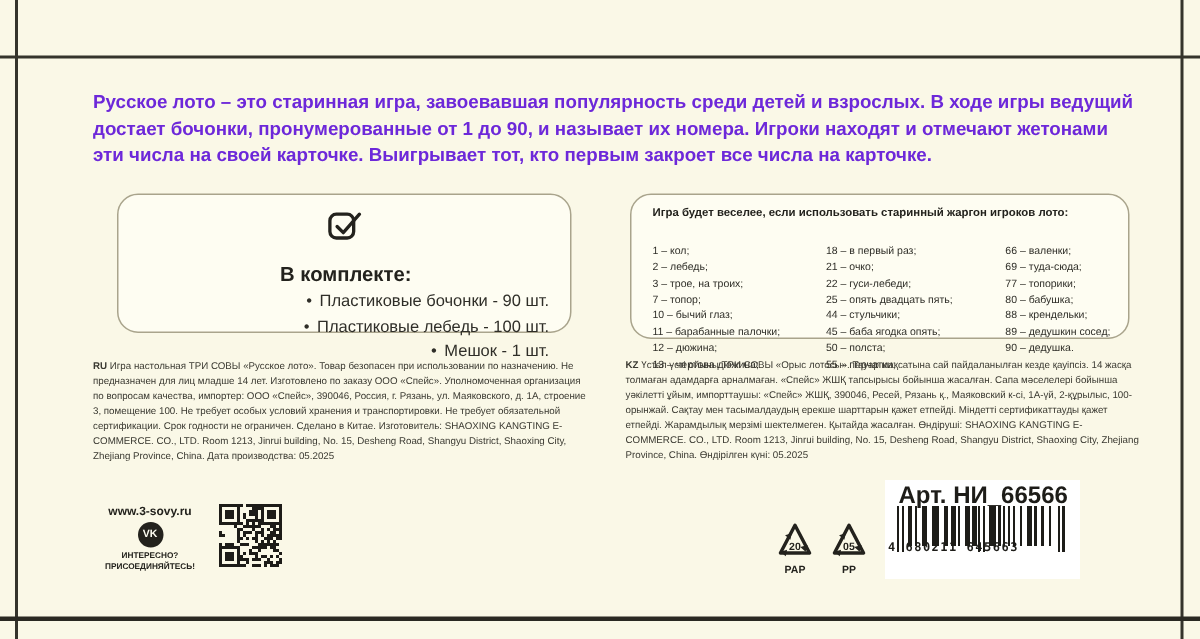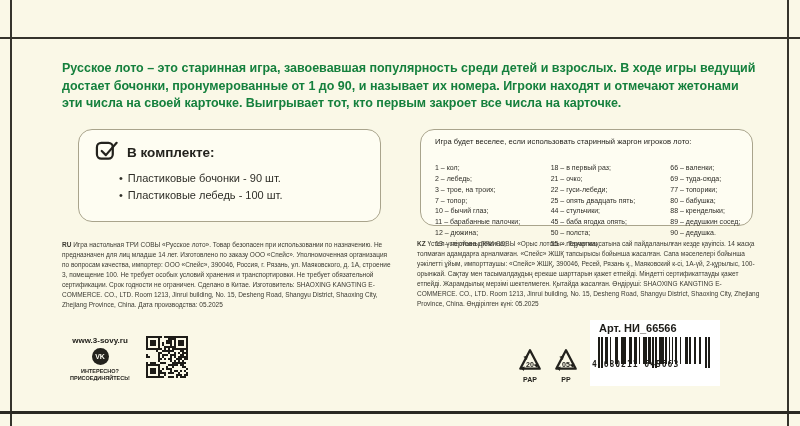--- a/index.html
+++ b/index.html
@@ -16,39 +16,39 @@
   .vline{position:absolute;top:0;bottom:0;width:2px;background:#35342c;}
   .vline.left{left:10px;}
   .vline.right{left:787px;}
   .hline{position:absolute;left:0;right:0;height:2px;background:#35342c;}
   .hline.top{top:37px;}
   .hline.bottom{top:411px;height:3px;background:#2a2922;}
 
   
   .intro{
     position:absolute;left:62px;top:60px;width:700px;
-    font-size:12.5px;font-weight:700;line-height:1.4;color:#15803d;
+    font-size:12.5px;font-weight:700;line-height:1.4;color:#6d28d9;
   }
 
   
   .panel{
     position:absolute;background:#fefdf2;
     border:1px solid #a9a48c;border-radius:14px;
     box-sizing:border-box;
   }
   .panel.contents{left:78px;top:129px;width:303px;height:93px;padding:8px 14px 6px 16px;}
   .panel.jargon{left:420px;top:129px;width:333px;height:97px;padding:7px 10px 6px 14px;}
 
-  .contents-head{display:flex;align-items:center;gap:7px;}
+  .contents-head{display:flex;align-items:center;gap:7px;flex-direction:column;}
   .contents-title{font-size:13.5px;font-weight:700;color:#23221d;}
-  .contents-list{margin:3px 0 0 24px;padding:0;list-style:none;}
+  .contents-list{margin:3px 0 0 24px;padding:0;list-style:none;text-align:right;}
   .contents-list li{font-size:11px;line-height:1.5;color:#2f2e28;}
   .contents-list li::before{content:"•";margin-right:5px;}
 
-  .jargon-title{font-size:7.6px;font-weight:400;color:#23221d;margin-bottom:17px;}
+  .jargon-title{font-size:7.6px;font-weight:700;color:#23221d;margin-bottom:17px;}
   .jargon-cols{display:flex;}
   .jcol{list-style:none;margin:0;padding:0;}
   .jcol li{
     font-size:7px;line-height:1.55;color:#2f2e28;
     padding-left:14px;text-indent:-14px;
   }
   .jcol.c1{width:116px;}
   .jcol.c2{width:120px;}
   .jcol.c3{width:72px;}
 
@@ -75,21 +75,21 @@
   .recycle{position:absolute;width:30px;text-align:center;}
   .recycle.r1{left:515px;top:345px;}
   .recycle.r2{left:551px;top:345px;}
   .recycle .mat{font-size:7px;font-weight:700;color:#23221d;margin-top:-1px;}
 
   
   .barcode-patch{
     position:absolute;left:590px;top:320px;width:130px;height:66px;
     background:#ffffff;
   }
-  .art{position:absolute;left:9px;top:2px;font-size:11px;font-weight:700;color:#1d1c18;white-space:nowrap;}
+  .art{position:absolute;left:9px;top:2px;font-size:16px;font-weight:700;color:#1d1c18;white-space:nowrap;}
   .bars{position:absolute;left:8px;top:17px;}
   .bc-digits{
     position:absolute;left:2px;top:40px;width:126px;
     font-family:"DejaVu Sans Mono",monospace;
     font-size:8px;letter-spacing:1px;color:#1d1c18;white-space:nowrap;font-weight:bold;
   }
 
   svg .ink{stroke:#23221d;}
 </style>
 </head>
@@ -110,20 +110,21 @@
         <svg width="25" height="25" viewBox="0 0 26 26">
           <rect x="2" y="5" width="16.5" height="16.5" rx="4.5" fill="none" class="ink" stroke-width="2.3"></rect>
           <path d="M7 13.5 l4.3 4.3 L22.5 5" fill="none" class="ink" stroke-width="2.3" stroke-linecap="round" stroke-linejoin="round"></path>
         </svg>
       </span>
       <span class="contents-title">В комплекте:</span>
     </div>
     <ul class="contents-list">
       <li>Пластиковые бочонки - 90 шт.</li>
       <li>Пластиковые лебедь - 100 шт.</li>
+      <li>Мешок - 1 шт.</li>
     </ul>
   </div>
 
   <div class="panel jargon">
     <div class="jargon-title">Игра будет веселее, если использовать старинный жаргон игроков лото:</div>
     <div class="jargon-cols">
       <ul class="jcol c1">
         <li>1 – кол;</li>
         <li>2 – лебедь;</li>
         <li>3 – трое, на троих;</li>

